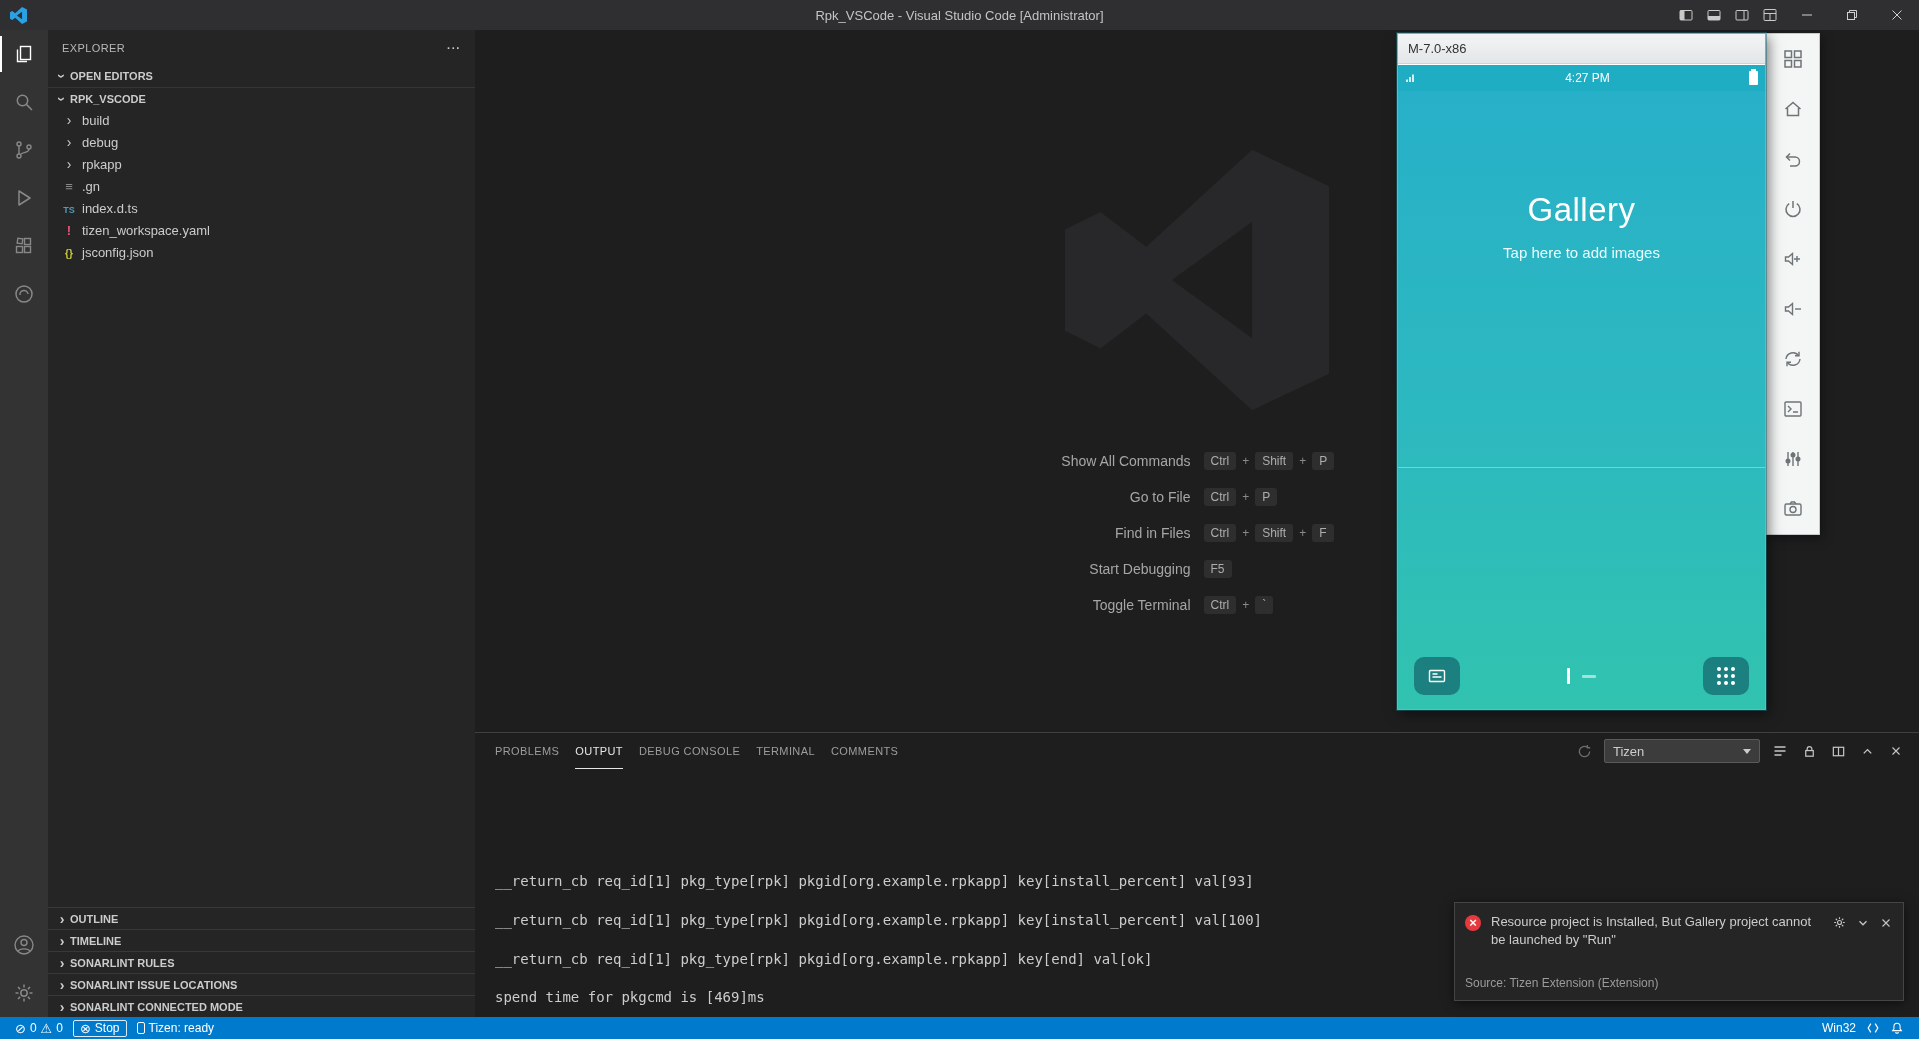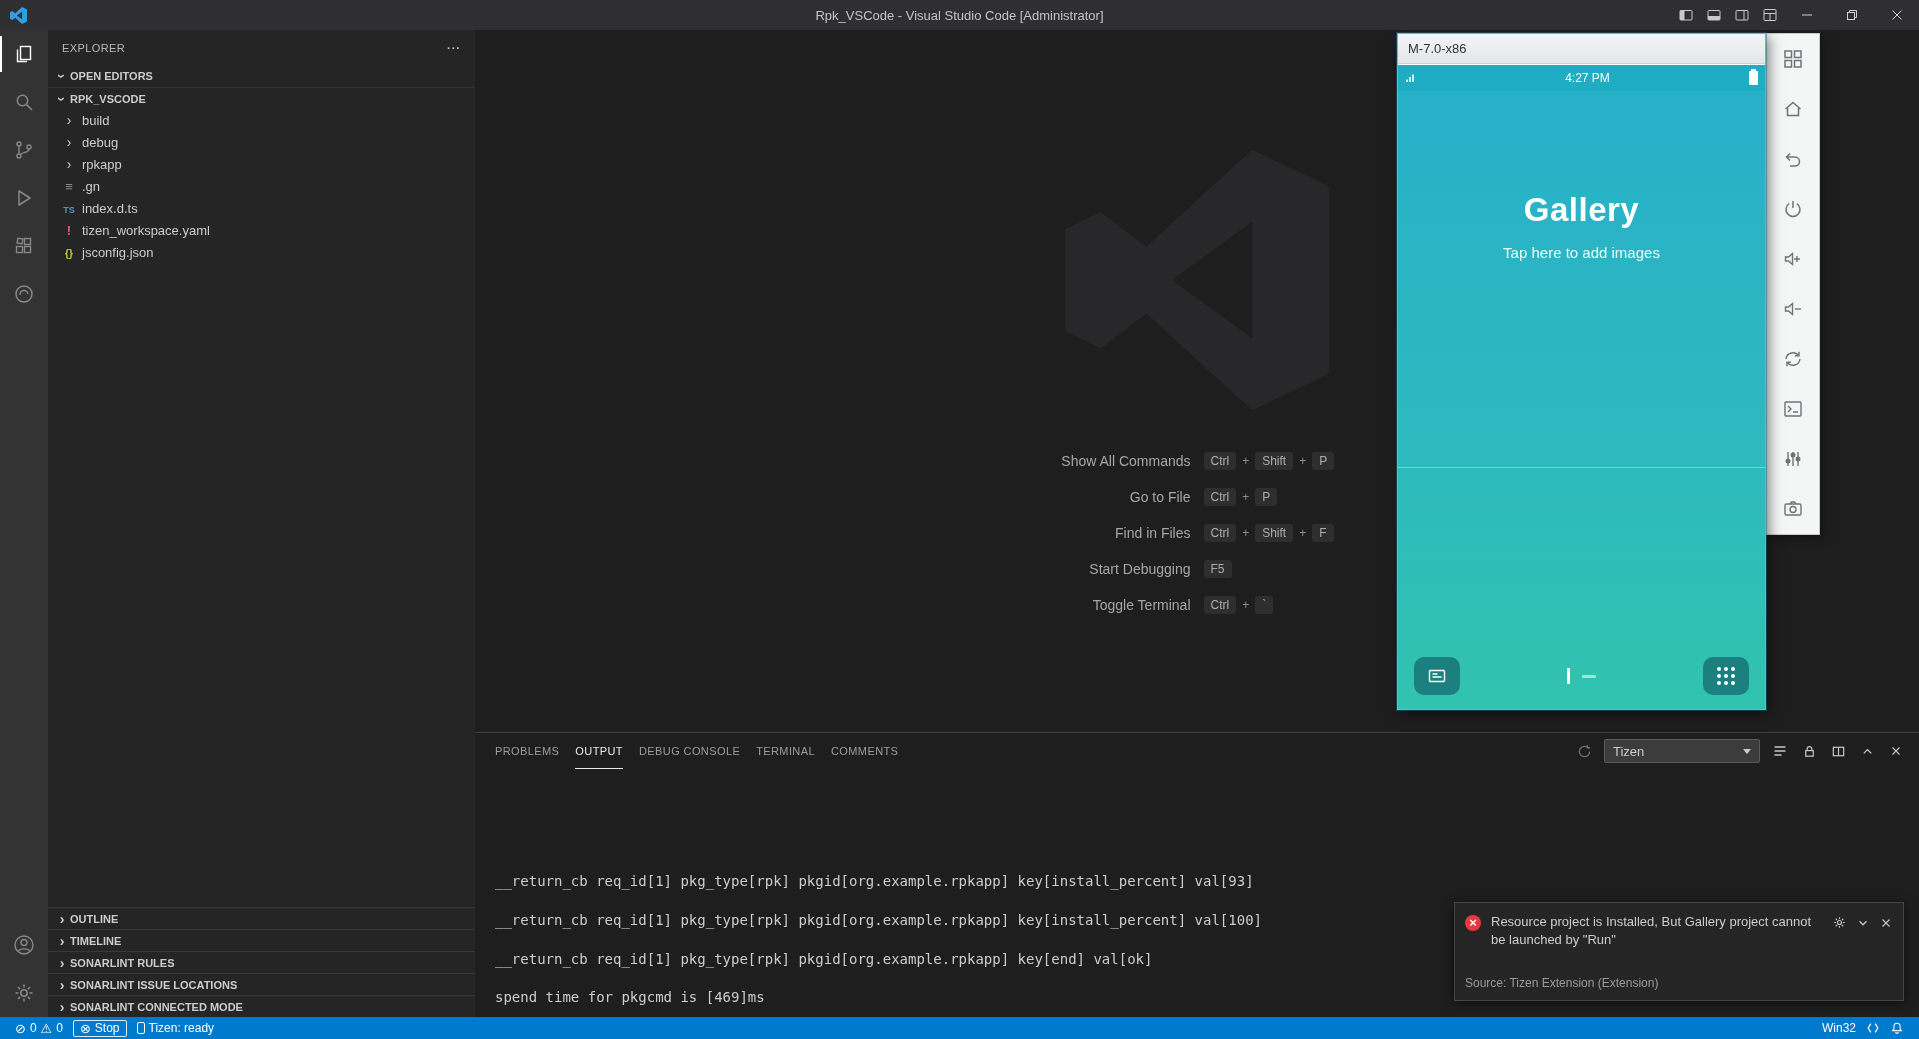--- a/index.html
+++ b/index.html
@@ -79,21 +79,21 @@
   
   .emu{position:absolute;left:1397px;top:33px;width:369px;height:677px;background:#fff;border:1px solid #52bfd2;box-shadow:0 0 0 1px rgba(25,140,160,.35),3px 4px 12px rgba(0,0,0,.5);z-index:20}
   .emu-title{height:30px;background:linear-gradient(#f3f5f6,#e3e6e8);color:#333;font-size:13px;display:flex;align-items:center;padding:0 10px;border-bottom:1px solid #cfd3d5}
   .emu-screen{position:absolute;top:31px;left:0;right:0;bottom:0;overflow:hidden}
   .emu-status{height:26px;background:#1fadc3;display:flex;align-items:center;color:#fff;font-size:12px;padding:0 7px;position:relative;z-index:2}
   .emu-time{position:absolute;left:12px;right:0;text-align:center;pointer-events:none}
   .emu-batt{margin-left:auto;width:9px;height:14px;background:#fff;border-radius:1px;position:relative;z-index:1}
   .emu-batt::before{content:"";position:absolute;top:-2px;left:2px;right:2px;height:2px;background:#fff}
   .emu-body{position:absolute;top:26px;left:0;right:0;bottom:0;background:linear-gradient(180deg,#27b0c9 0%,#2db9bf 55%,#31c3af 100%)}
   .emu-sep{position:absolute;top:376px;left:0;right:0;height:1px;background:rgba(255,255,255,.35)}
-  .gallery-title{position:absolute;top:100px;left:0;right:0;text-align:center;font-size:33px;font-weight:700;color:#ffffff;letter-spacing:.5px}
+  .gallery-title{position:absolute;top:100px;left:0;right:0;text-align:center;font-size:33px;font-weight:400;color:#ffffff;letter-spacing:.5px}
   .gallery-hint{position:absolute;top:153px;left:0;right:0;text-align:center;font-size:15px;color:#eafcff}
   .emu-nav{position:absolute;left:16px;right:16px;bottom:14px;height:38px;display:flex;align-items:center}
   .nav-btn{width:46px;height:38px;border-radius:10px;background:rgba(6,62,78,.5);display:flex;align-items:center;justify-content:center;cursor:pointer}
   .nav-center{flex:1;display:flex;align-items:center;justify-content:center;gap:12px}
   .navbar-ind{width:3px;height:16px;background:#fff;border-radius:1px}
   .navdash-ind{width:14px;height:3px;background:rgba(255,255,255,.55);border-radius:1px}
   .dots{display:grid;grid-template-columns:repeat(3,4px);grid-gap:3px}
   .dots i{width:4px;height:4px;background:#fff;border-radius:50%}
 
   

